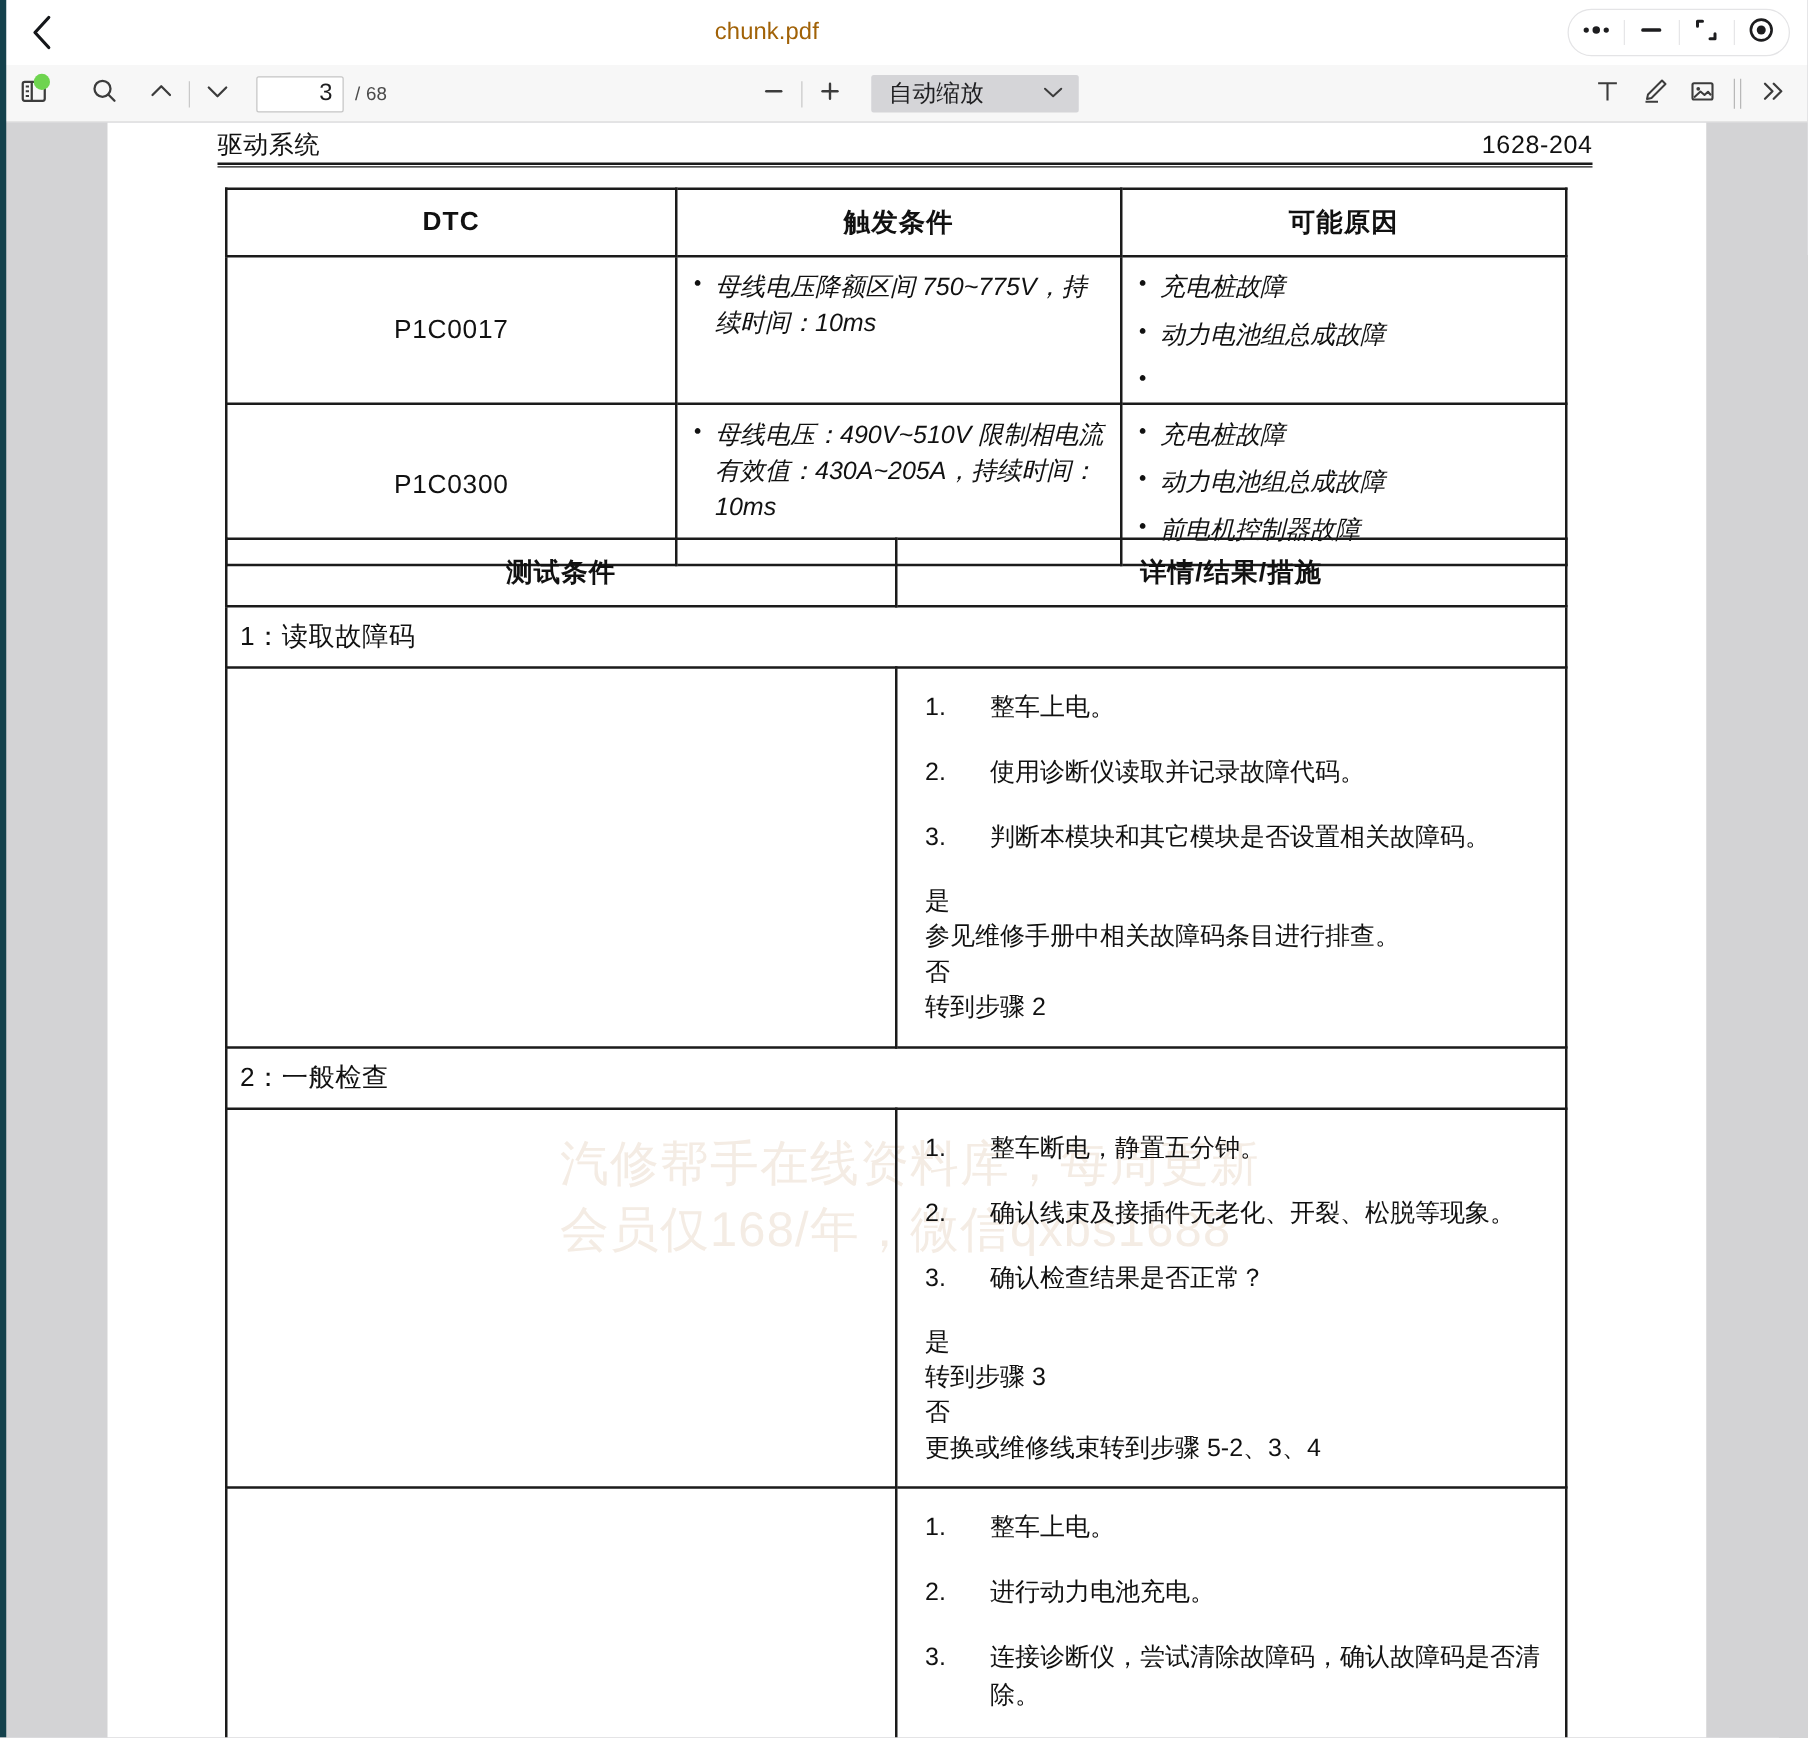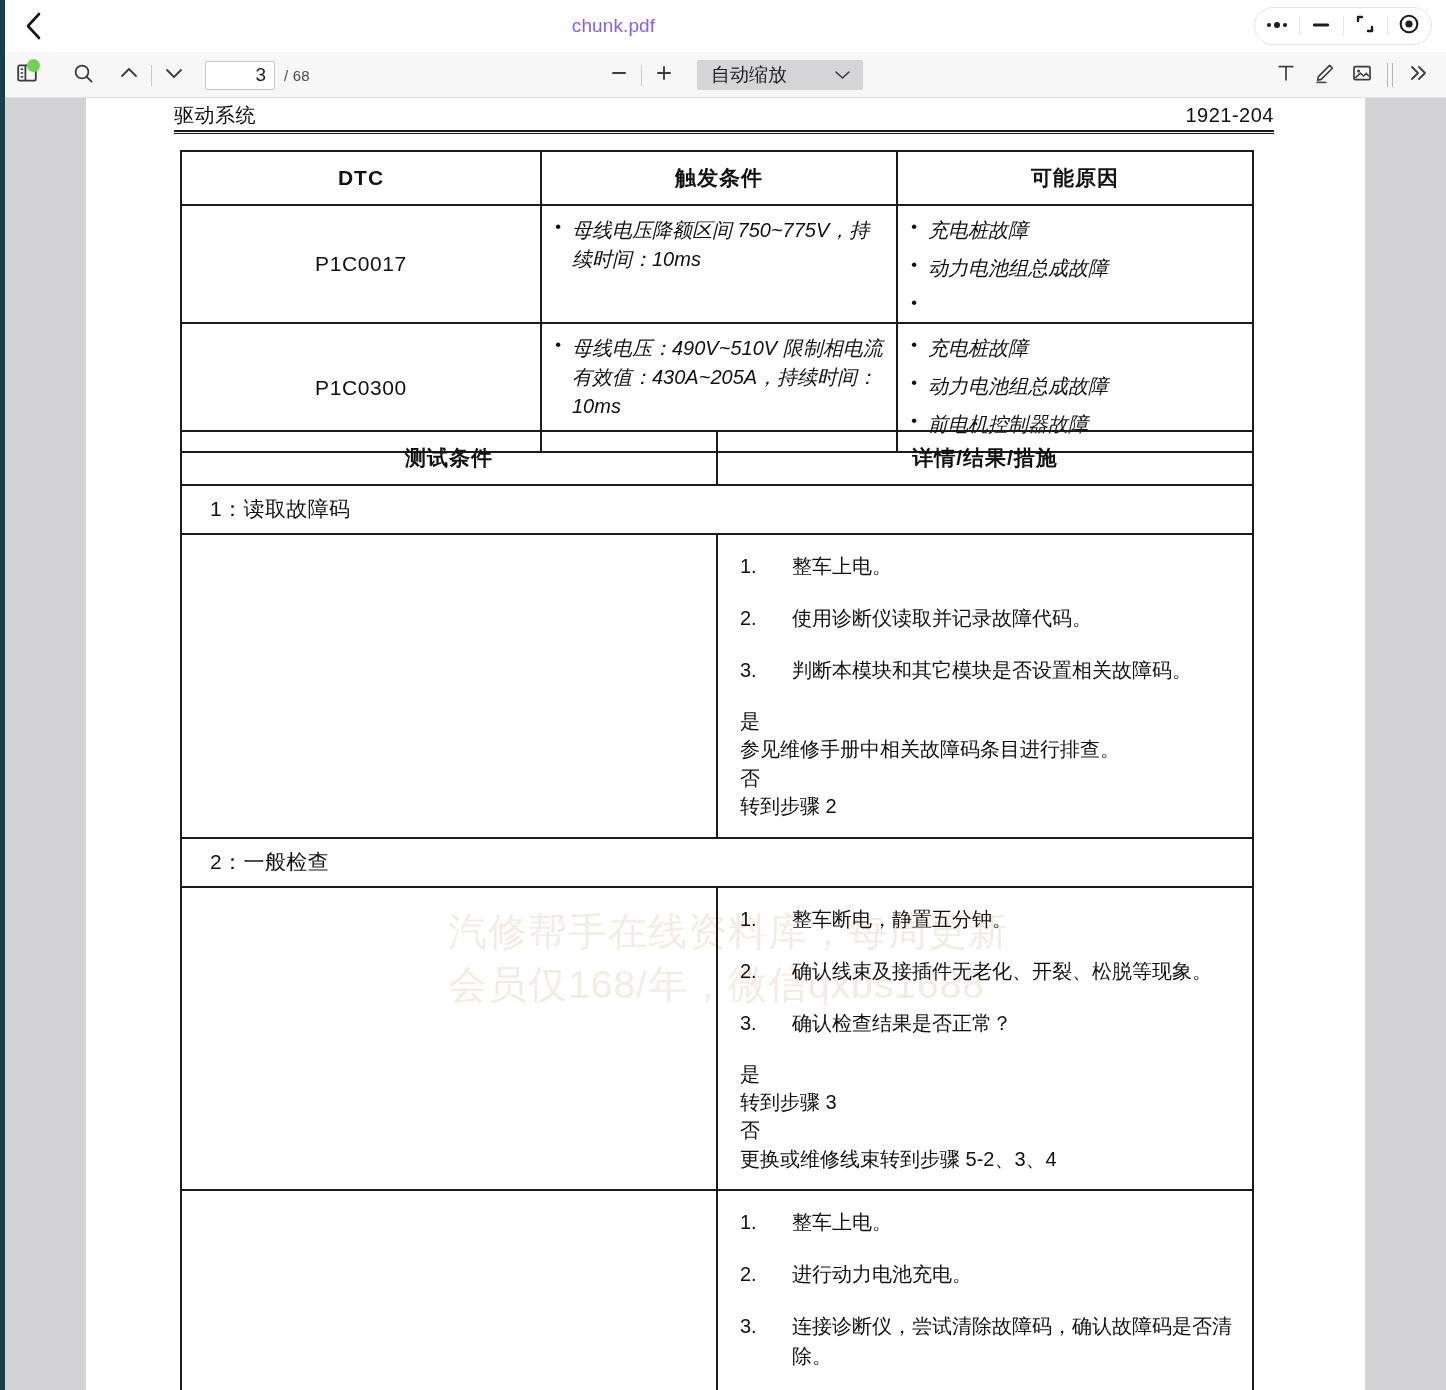--- a/index.html
+++ b/index.html
@@ -25,21 +25,21 @@
   }
   .back-btn {
     position: absolute; left: 14px; top: 6px; width: 40px; height: 40px;
     display: flex; align-items: center; justify-content: center;
     cursor: pointer;
   }
   .back-btn svg { display:block; }
   .doc-title {
     position: absolute; left: 0; top: 0; width: 1227px; height: 52px;
     display: flex; align-items: center; justify-content: center;
-    font-size: 19px; color: #8b5cf6; letter-spacing: .1px;
+    font-size: 19px; color: #a16207; letter-spacing: .1px;
   }
   .win-controls {
     position: absolute; right: 14px; top: 7px;
     height: 38px; width: 178px;
     border: 1px solid #e4e4e6; border-radius: 19px;
     background: #fff;
     display: flex; align-items: center;
   }
   .win-controls .wc {
     flex: 1 1 0; height: 38px;
@@ -176,21 +176,21 @@
   ul.bul li.empty { min-height: 16px; }
 
   
   #test-table { left: 94px; top: 332px; width: 1072px; }
   #test-table th {
     text-align: center; font-weight: bold; font-size: 21px;
     height: 44px; vertical-align: middle; letter-spacing: 1px;
   }
   #test-table td.step-title {
     font-size: 21px; letter-spacing: .4px;
-    padding: 9px 0 10px 28px; height: 44px; vertical-align: middle;
+    padding: 9px 0 10px 10px; height: 44px; vertical-align: middle;
   }
   #test-table td.blank-cell { }
   #test-table td.detail-cell { padding: 16px 14px 16px 22px; }
 
   ol.numlist { list-style: none; }
   ol.numlist > li {
     position: relative; padding-left: 52px; margin-bottom: 22px;
     line-height: 1.5; font-size: 20px;
   }
   ol.numlist > li .ln {
@@ -399,21 +399,21 @@
 
         <div class="wm-layer">
           <div class="watermark">汽修帮手在线资料库，每周更新
 会员仅168/年，微信qxbs1688</div>
         </div>
 
         <div class="doc-text-layer">
 
           <div class="running-head">
             <span>驱动系统</span>
-            <span>1921-204</span>
+            <span>1628-204</span>
           </div>
           <div class="head-rule"></div>
 
           <table class="doc-table" id="dtc-table">
             <colgroup>
               <col style="width:360px">
               <col style="width:356px">
               <col style="width:356px">
             </colgroup>
             <thead>

